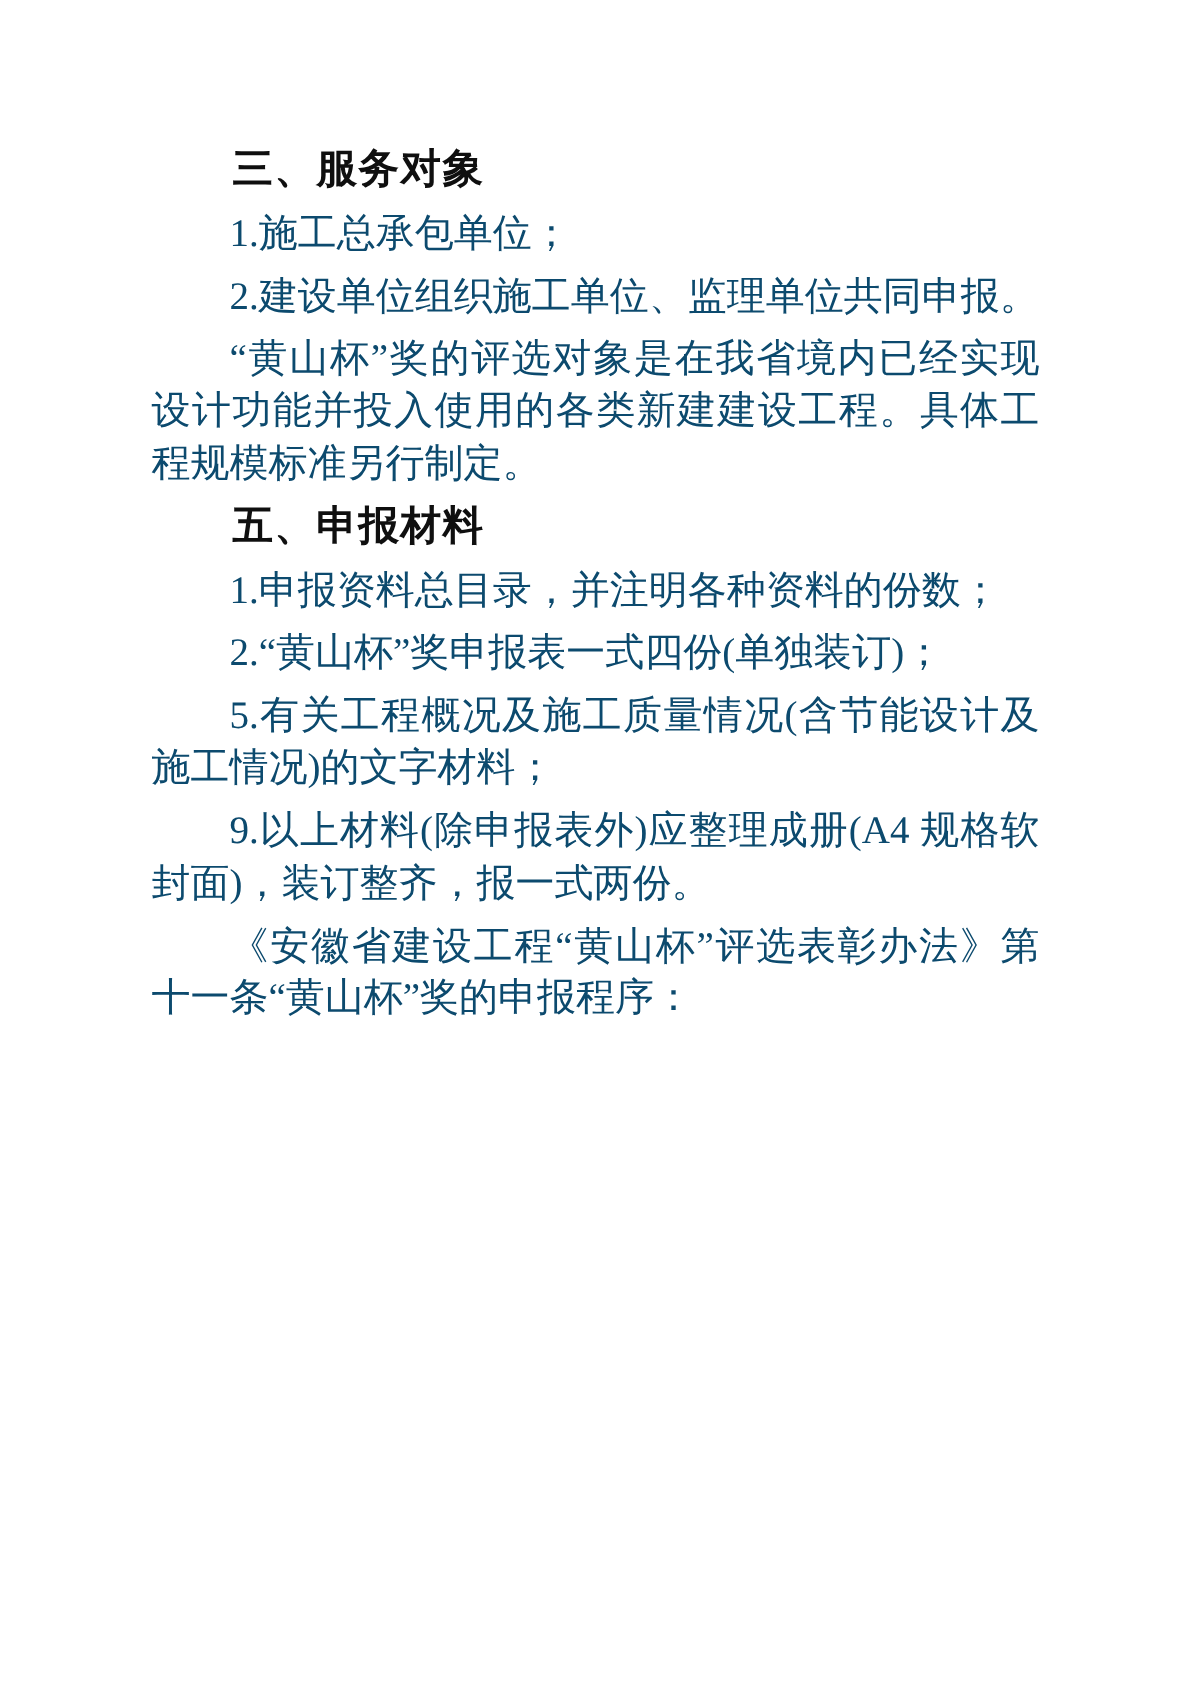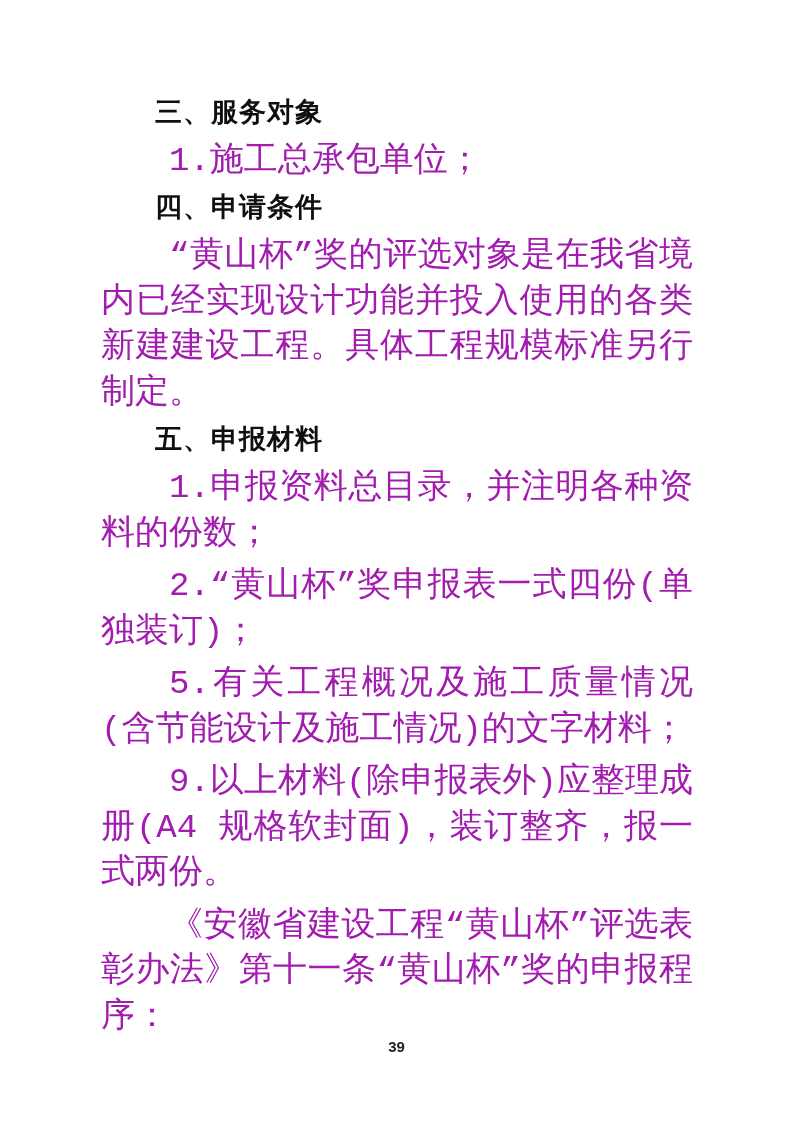--- a/index.html
+++ b/index.html
@@ -23,27 +23,27 @@
     background: #ffffff;
   }
   .content {
     position: absolute;
     top: 90px;
     left: 101px;
     width: 592px;
     color: #1c1c1c;
   }
   .para {
-    font-family: Liberation Mono, monospace;
-    font-size: 34px;
+    font-family: Liberation Serif, serif;
+    font-size: 26px;
     line-height: 1.34;
     text-align: justify;
     text-align-last: left;
     text-indent: 2em;
-    color: #a21caf;
+    color: #0c4a6e;
     margin: 0 0 7px 0;
   }
   .heading {
     font-family: "Liberation Sans", sans-serif;
     font-weight: 700;
     font-size: 27px;
     line-height: 1.25;
     text-indent: 2em;
     color: #0f0f0f;
     margin: 6px 0 9px 0;
@@ -61,23 +61,22 @@
     color: #222222;
   }
 </style>
 </head>
 <body>
 
 <div class="page">
   <div class="content">
     <h3 class="heading">三、服务对象</h3>
     <p class="para">1.施工总承包单位；</p>
-    <h3 class="heading">四、申请条件</h3>
+    <p class="para">2.建设单位组织施工单位、监理单位共同申报。</p>
     <p class="para">“黄山杯”奖的评选对象是在我省境内已经实现设计功能并投入使用的各类新建建设工程。具体工程规模标准另行制定。</p>
     <h3 class="heading">五、申报材料</h3>
     <p class="para">1.申报资料总目录，并注明各种资料的份数；</p>
     <p class="para">2.“黄山杯”奖申报表一式四份(单独装订)；</p>
     <p class="para">5.有关工程概况及施工质量情况(含节能设计及施工情况)的文字材料；</p>
     <p class="para">9.以上材料(除申报表外)应整理成册(A4 规格软封面)，装订整齐，报一式两份。</p>
     <p class="para">《安徽省建设工程“黄山杯”评选表彰办法》第十一条“黄山杯”奖的申报程序：</p>
   </div>
-  <div class="page-number">39</div>
 </div>
 
 </body></html>

